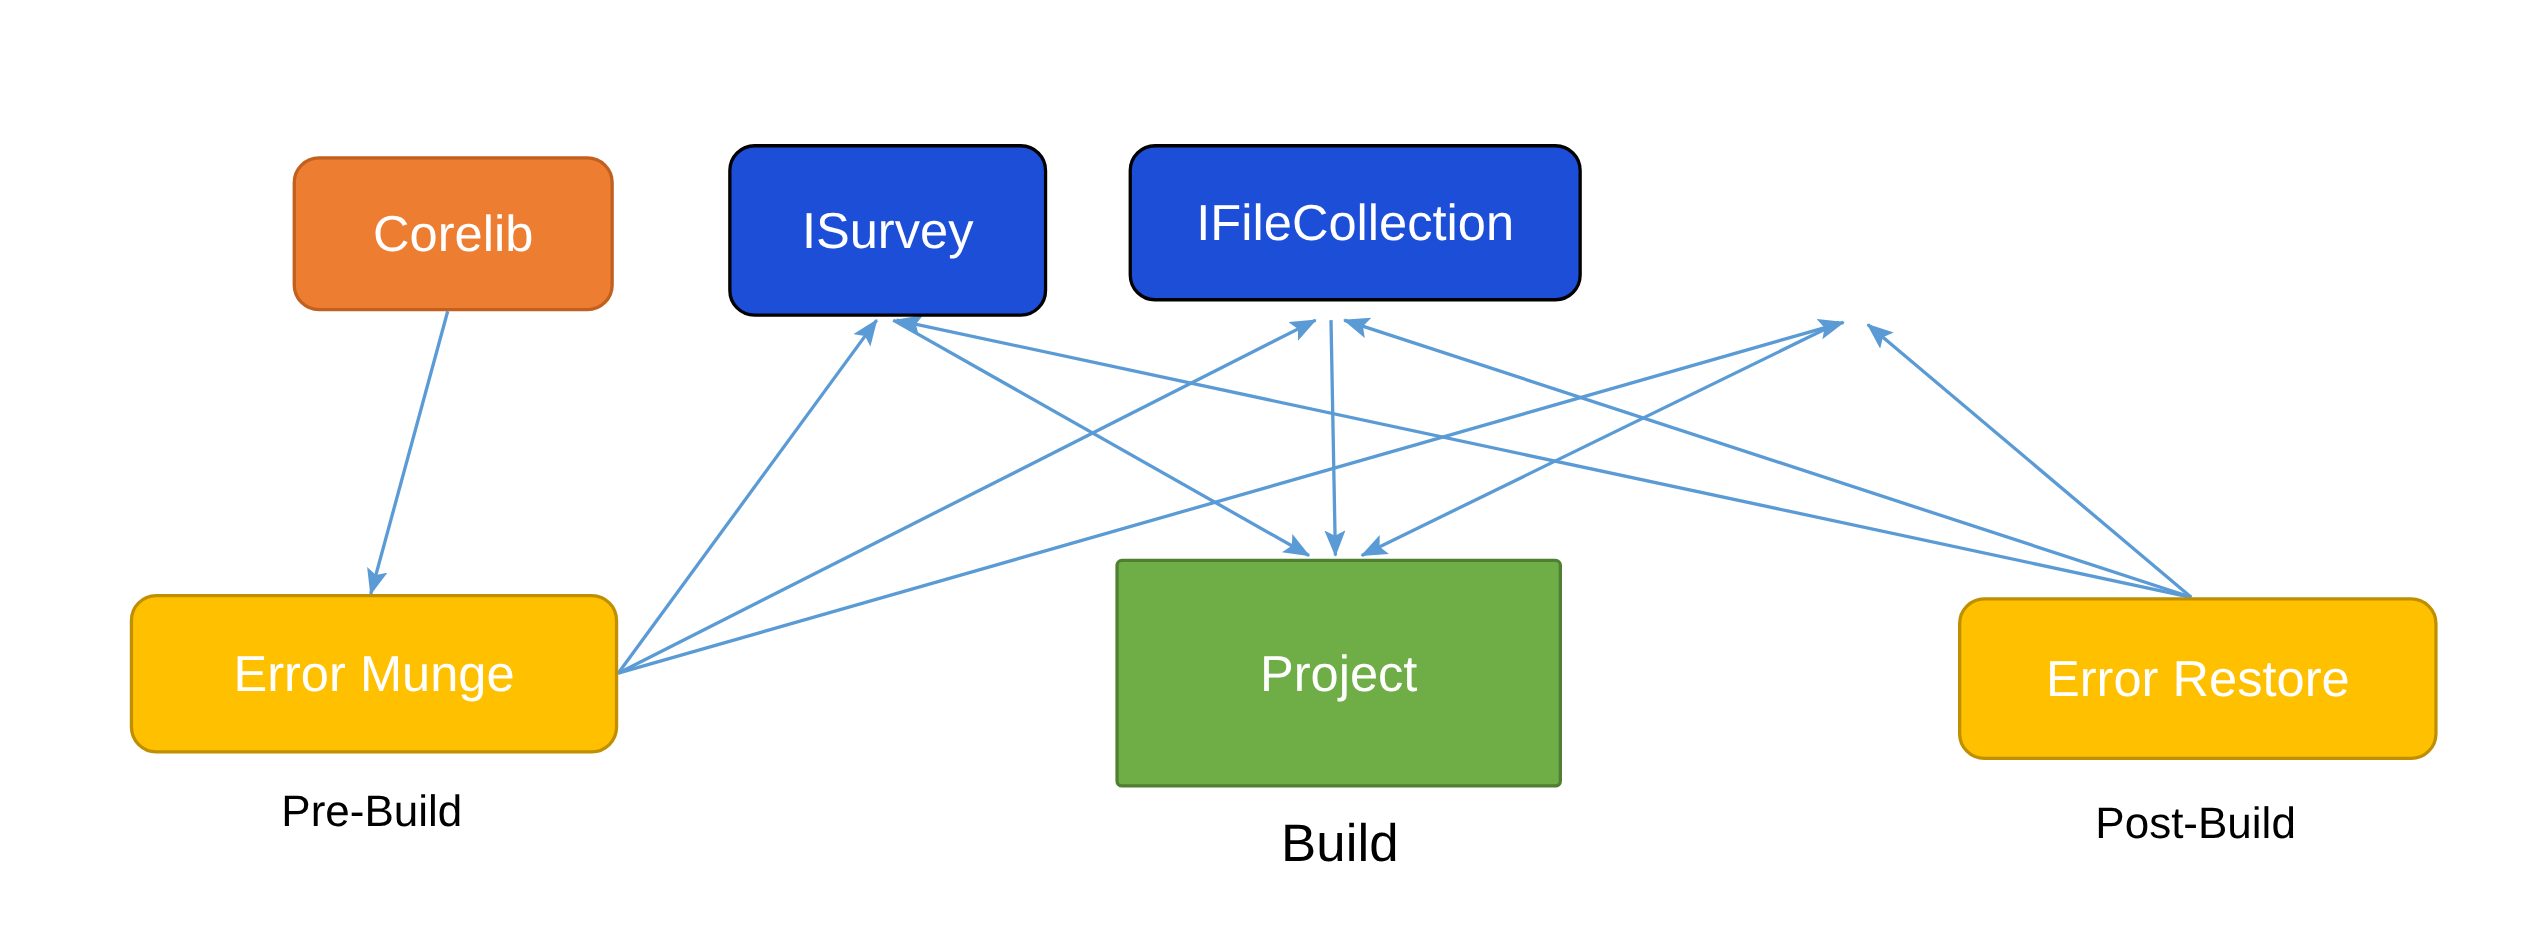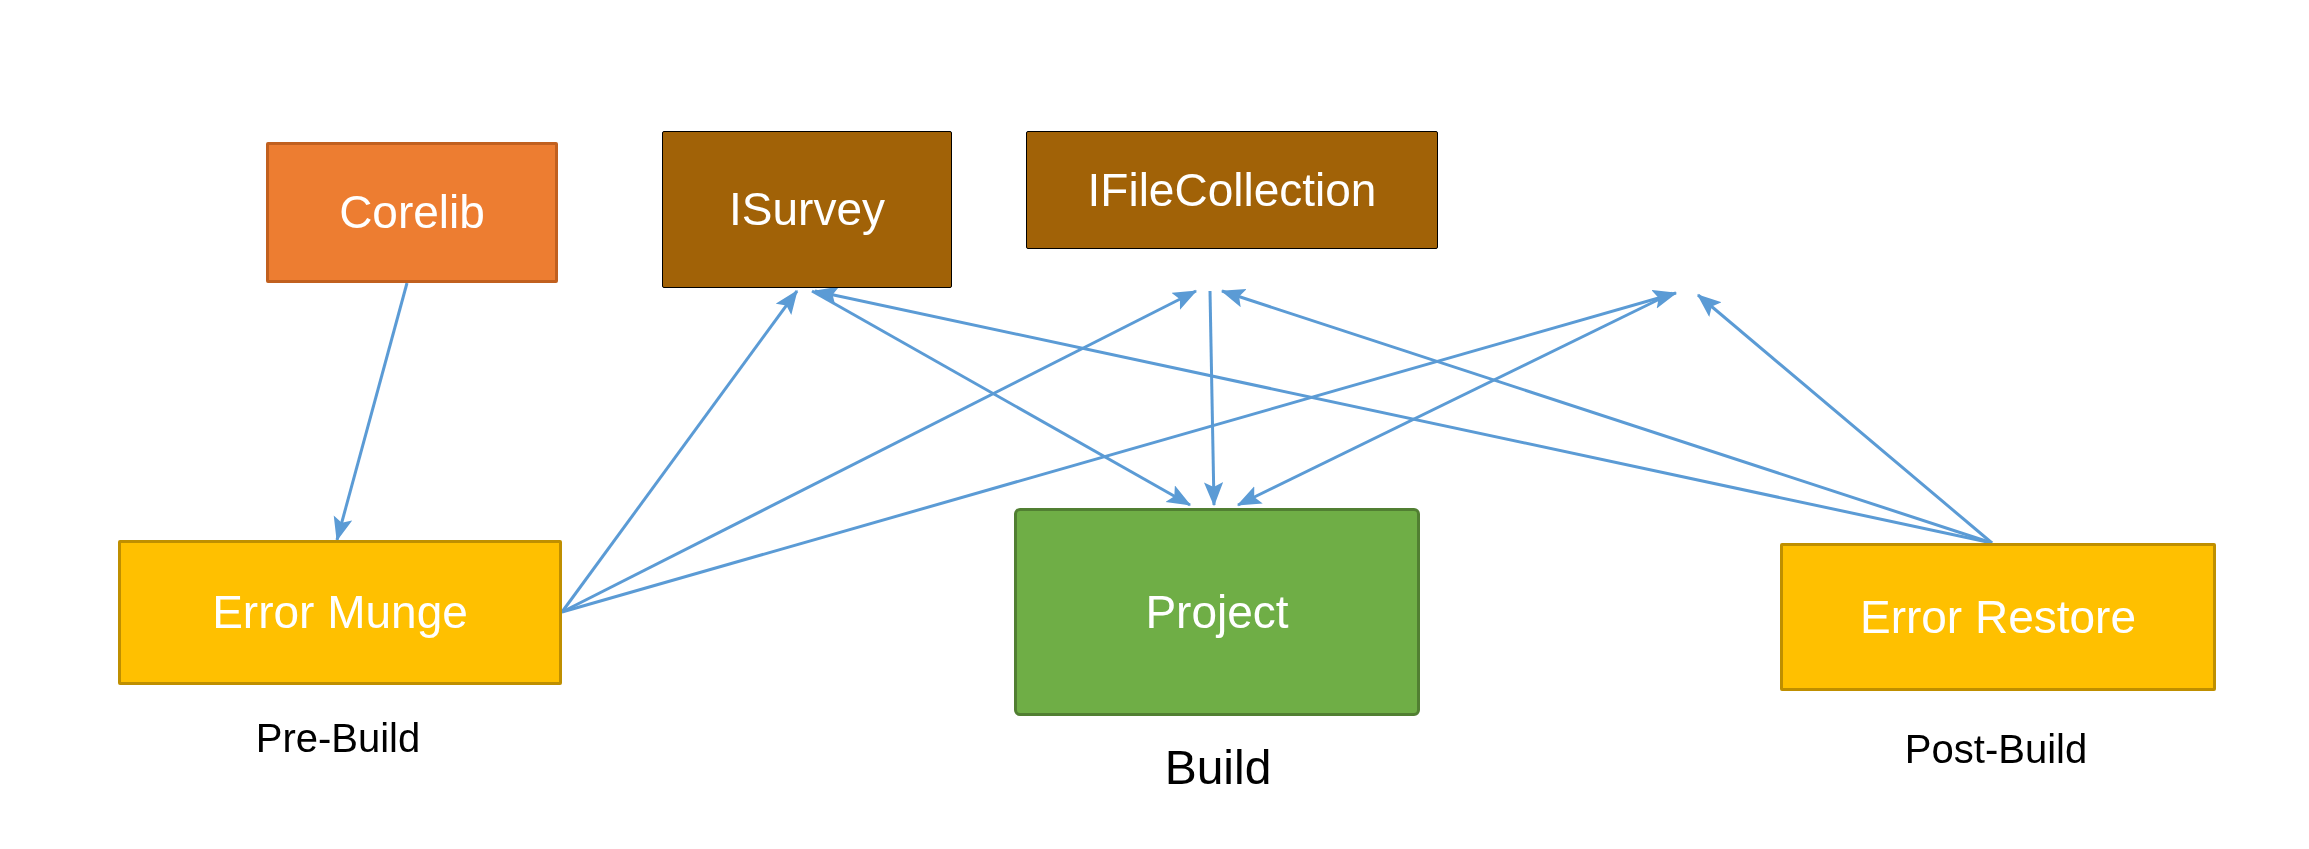--- a/index.html
+++ b/index.html
@@ -25,32 +25,32 @@
     width: 2309px;
     height: 849px;
     pointer-events: none;
   }
   .node {
     position: absolute;
     box-sizing: border-box;
     display: flex;
     align-items: center;
     justify-content: center;
-    border-radius: 2px;
+    border-radius: 24px;
     color: #ffffff;
     text-align: center;
     line-height: 1.05;
     white-space: nowrap;
   }
   .node .node-label {
     display: block;
     padding: 0 10px;
   }
   .node.orange { background: #ED7D31; border: 3px solid #C1601F; }
-  .node.blue   { background: #a16207; border: 1px solid #000000; }
+  .node.blue   { background: #1d4ed8; border: 3px solid #000000; }
   .node.green  { background: #6FAE46; border: 3px solid #517F32; border-radius: 6px; }
   .node.yellow { background: #FFC000; border: 3px solid #BF8F00; }
 
   .phase-label {
     position: absolute;
     color: #000000;
     text-align: center;
     white-space: nowrap;
     font-weight: 400;
   }
@@ -81,21 +81,21 @@
   </svg>
 
   <div class="node orange" style="left: 266px; top: 142px; width: 292px; height: 141px; font-size: 46px;">
     <span class="node-label">Corelib</span>
   </div>
 
   <div class="node blue" style="left: 662px; top: 131px; width: 290px; height: 157px; font-size: 46px;">
     <span class="node-label">ISurvey</span>
   </div>
 
-  <div class="node blue" style="left: 1026px; top: 131px; width: 412px; height: 118px; font-size: 46px;">
+  <div class="node blue" style="left: 1026px; top: 131px; width: 412px; height: 143px; font-size: 46px;">
     <span class="node-label">IFileCollection</span>
   </div>
 
 
   <div class="node yellow" style="left: 118px; top: 540px; width: 444px; height: 145px; font-size: 46px;">
     <span class="node-label">Error Munge</span>
   </div>
 
   <div class="node green" style="left: 1014px; top: 508px; width: 406px; height: 208px; font-size: 46px;">
     <span class="node-label">Project</span>

